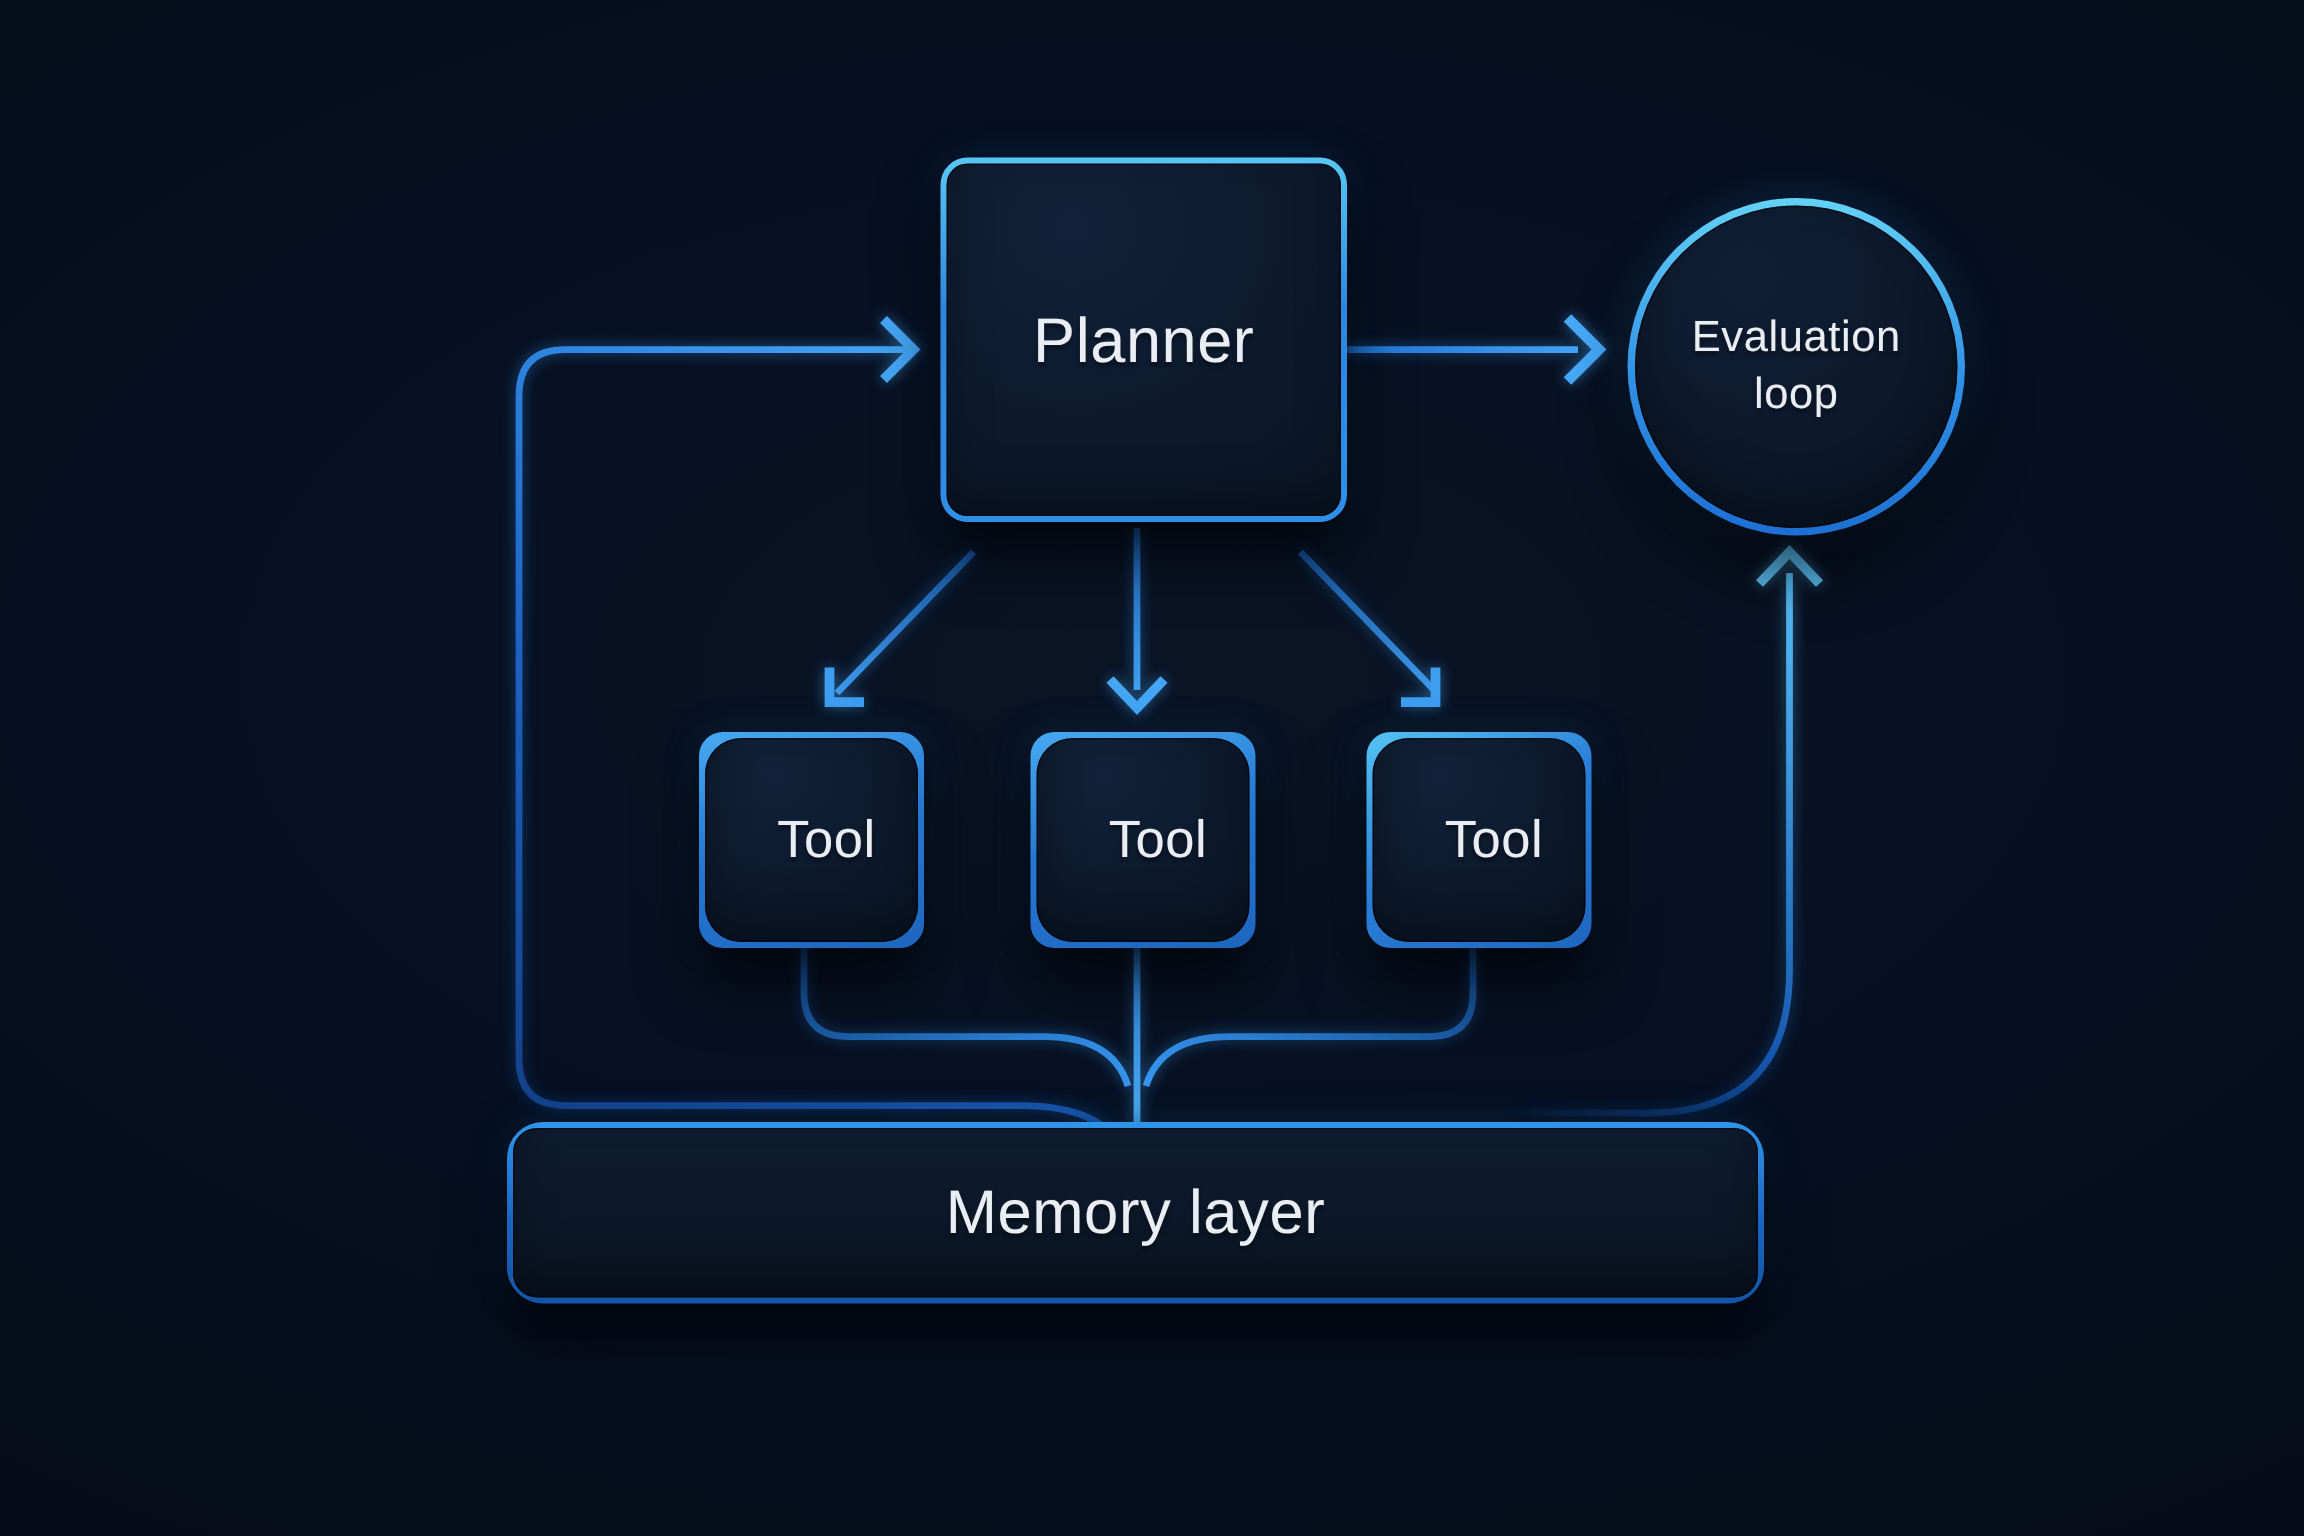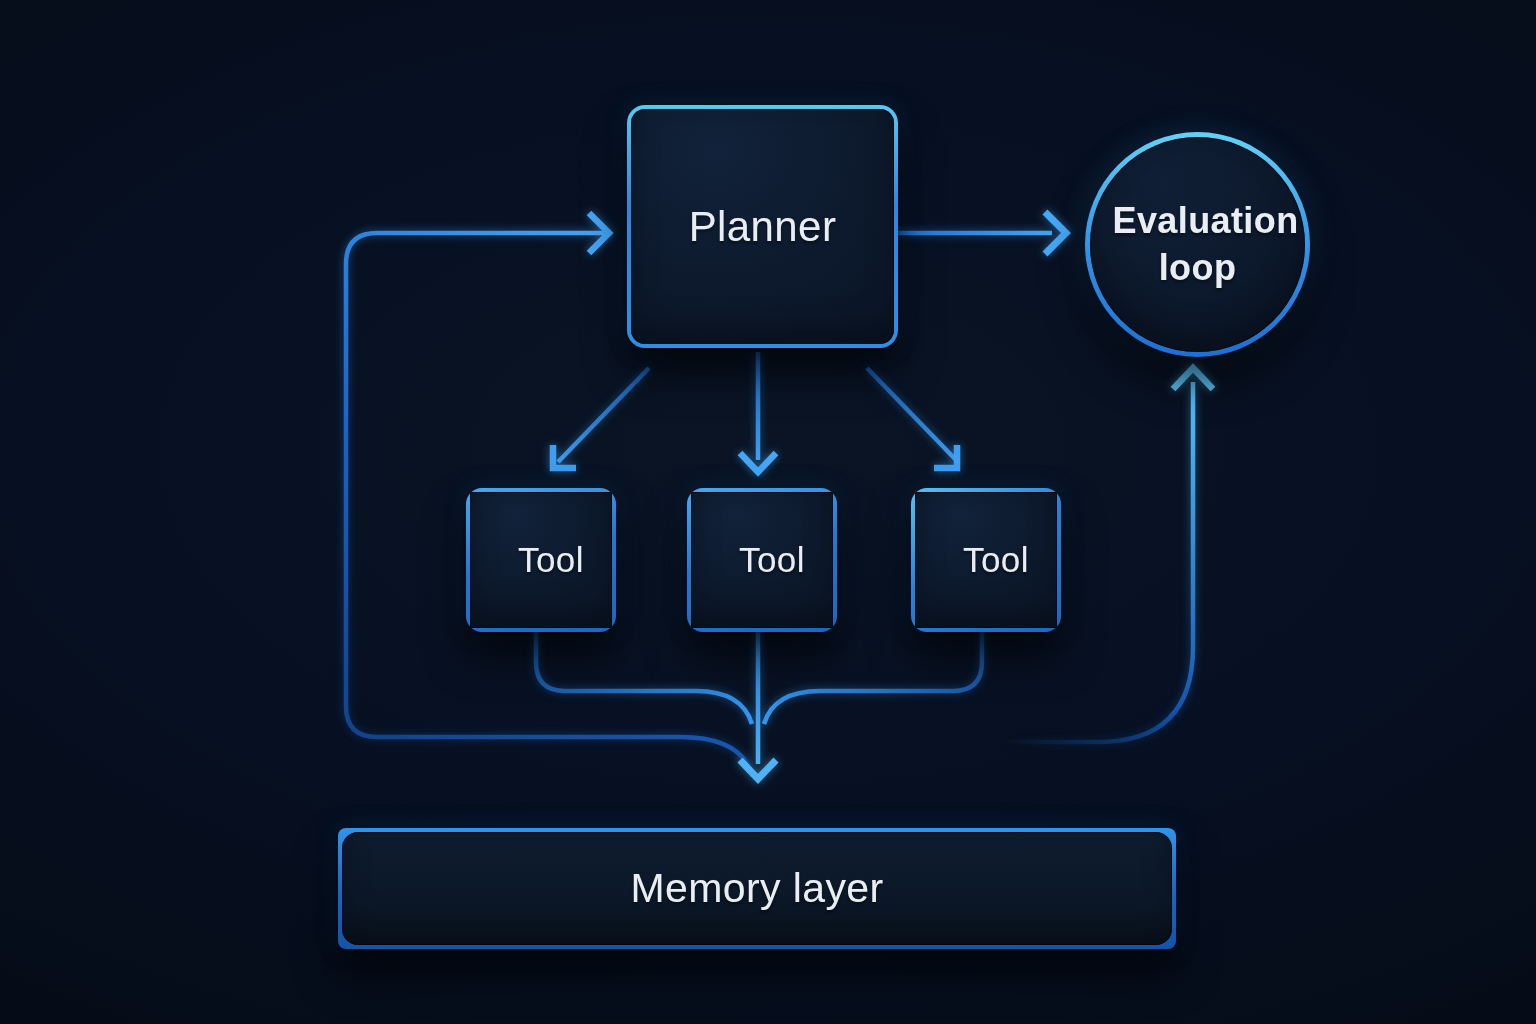--- a/index.html
+++ b/index.html
@@ -21,36 +21,36 @@
   }
   .label{
     color:#e9eef4;font-weight:500;letter-spacing:.4px;
     text-shadow:0 2px 3px rgba(0,0,0,.55), 0 0 1px rgba(255,255,255,.25);
   }
   .planner{left:627px;top:105px;width:263px;height:235px;
     background:linear-gradient(180deg,#58c8f4 0%, #2f86dd 42%, #2e8fe8 100%);}
   .planner .label{font-size:42px;}
   .tool{top:488px;width:142px;height:136px;border-radius:16px;
     background:linear-gradient(165deg,#46aaf2 0%, #2577d2 48%, #1e66c0 100%);}
-  .tool .inner{border-radius:2px;padding-left:20px;}
+  .tool .inner{border-radius:24px;padding-left:20px;}
   .tool .label{font-size:35px;}
   .tool-1{left:466px;}
   .tool-2{left:687px;}
   .tool-3{left:911px;background:linear-gradient(150deg,#55c4f4 0%, #2a7fd8 46%, #1e66c0 100%);}
-  .memory{left:338px;top:828px;width:830px;height:113px;border-radius:8px;
+  .memory{left:338px;top:748px;width:830px;height:113px;border-radius:24px;
     background:linear-gradient(180deg,#2f96ea 0%, #1a64c2 55%, #1255a8 100%);}
   .memory .inner{border-radius:16px;
     background:linear-gradient(180deg,#0e1c30 0%, #0c1828 60%, #0a1422 100%);}
   .memory .label{font-size:41px;}
   .evaluation{left:1085px;top:132px;width:215px;height:215px;border-radius:50%;padding:5px;
     background:linear-gradient(180deg,#63d2f6 0%, #2f8fe4 55%, #1d6fd4 100%);
     box-shadow:0 26px 40px rgba(0,0,0,.6), 0 0 30px rgba(50,150,245,.18);}
   .evaluation .inner{border-radius:50%;
     background:radial-gradient(120% 120% at 35% 22%, #101f36 0%, #0c182b 50%, #091322 100%);}
-  .evaluation .label{font-size:36px;line-height:1.3;max-width:170px;font-weight:bold;}
+  .evaluation .label{font-size:29px;line-height:1.3;max-width:170px;}
 </style>
 </head>
 <body>
 
 <div class="canvas">
 
   <svg class="wires" width="1536" height="1024" viewBox="0 0 1536 1024">
     <defs>
       <filter id="glow" x="-40%" y="-40%" width="180%" height="180%">
         <feGaussianBlur stdDeviation="4.5"></feGaussianBlur>

